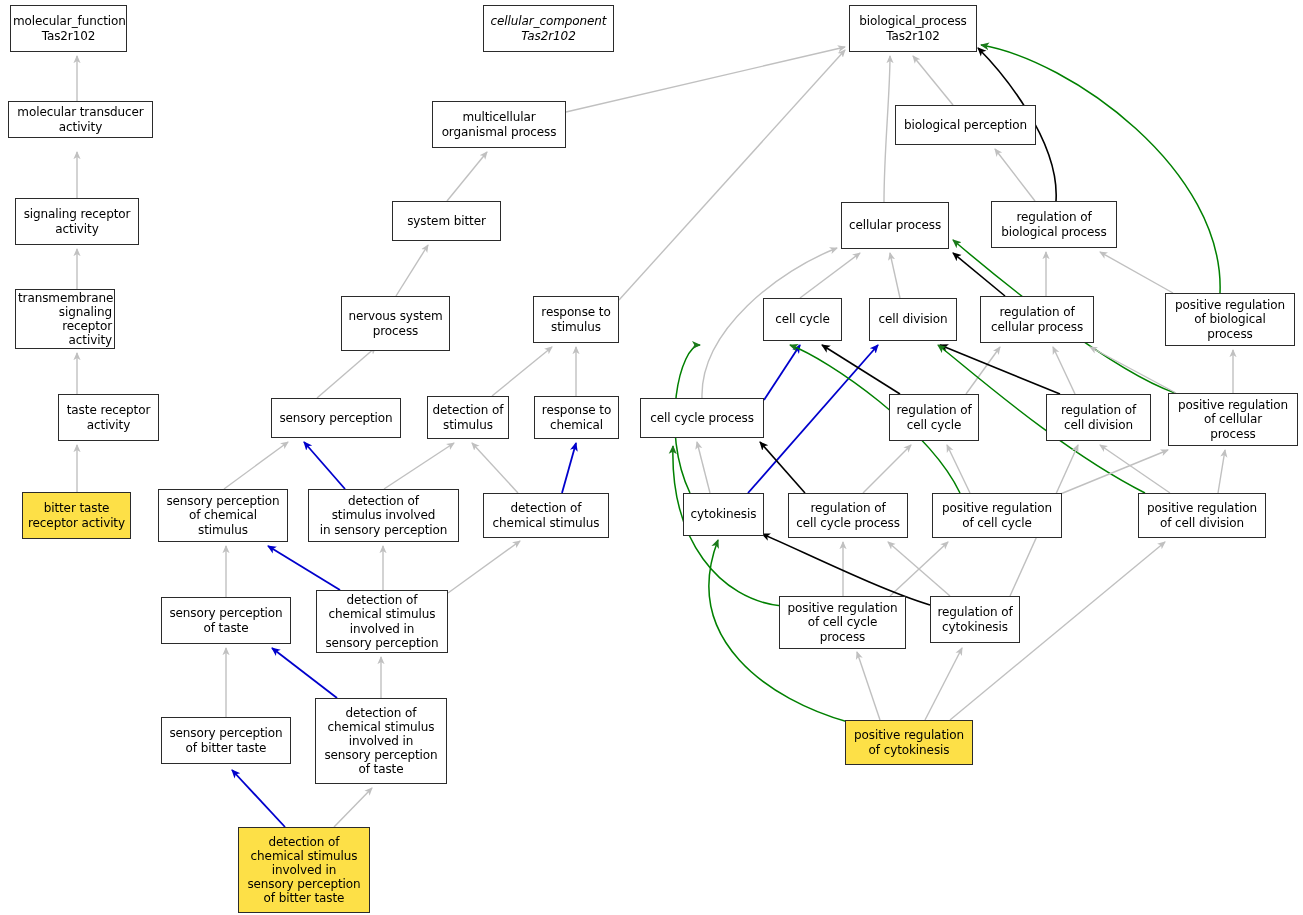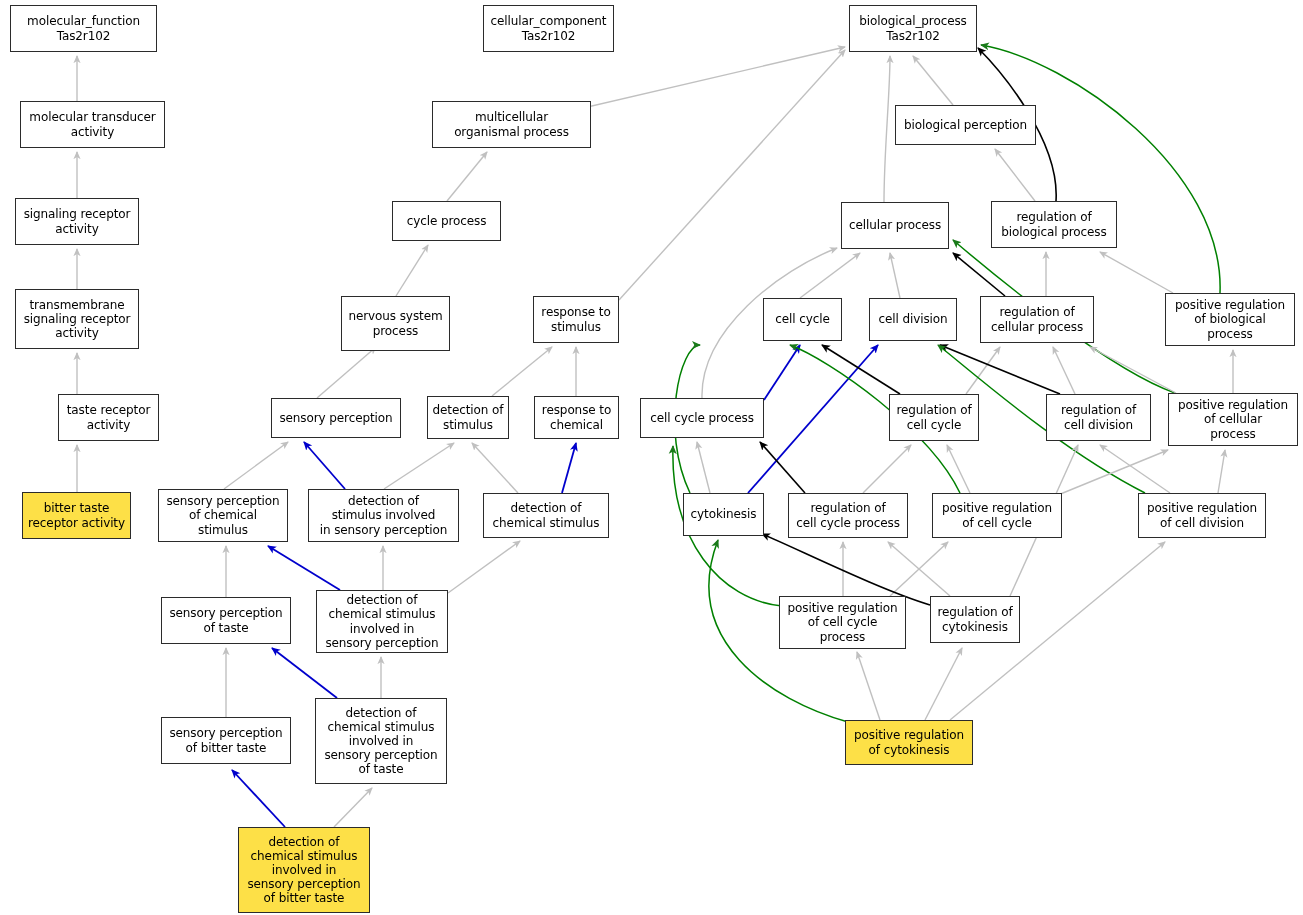--- a/index.html
+++ b/index.html
@@ -113,52 +113,52 @@
         <path d="M930,605 C880,590 800,550 762,534" fill="none" stroke="#000000" stroke-width="1.6" marker-end="url(#ah-black)"></path>
         <path d="M950,596 L888,542" fill="none" stroke="#c0c0c0" stroke-width="1.4" marker-end="url(#ah-grey)"></path>
         <path d="M1010,596 L1078,445" fill="none" stroke="#c0c0c0" stroke-width="1.4" marker-end="url(#ah-grey)"></path>
         <path d="M880,720 L857,652" fill="none" stroke="#c0c0c0" stroke-width="1.4" marker-end="url(#ah-grey)"></path>
         <path d="M925,720 L962,648" fill="none" stroke="#c0c0c0" stroke-width="1.4" marker-end="url(#ah-grey)"></path>
         <path d="M848,722 C770,700 680,640 718,540" fill="none" stroke="#008000" stroke-width="1.5" marker-end="url(#ah-green)"></path>
         <path d="M950,720 L1165,542" fill="none" stroke="#c0c0c0" stroke-width="1.4" marker-end="url(#ah-grey)"></path>
       </g>
   </svg>
   <div id="node-layer">
-      <div class="node" style="left: 10px; top: 5px; width: 147px; height: 47px;">
+      <div class="node" style="left: 10px; top: 5px; width: 117px; height: 47px;">
         <span>molecular_function<br>Tas2r102</span>
       </div>
-      <div class="node" style="left: 20px; top: 101px; width: 145px; height: 47px;">
+      <div class="node" style="left: 8px; top: 101px; width: 145px; height: 37px;">
         <span>molecular transducer<br>activity</span>
       </div>
       <div class="node" style="left: 15px; top: 198px; width: 124px; height: 47px;">
         <span>signaling receptor<br>activity</span>
       </div>
-      <div class="node" style="left: 15px; top: 289px; width: 124px; height: 60px;">
+      <div class="node" style="left: 15px; top: 289px; width: 100px; height: 60px; text-align: right;">
         <span>transmembrane<br>signaling receptor<br>activity</span>
       </div>
       <div class="node" style="left: 26px; top: 394px; width: 101px; height: 47px; margin-left: 32px;">
         <span>taste receptor<br>activity</span>
       </div>
       <div class="node hl" style="left: 22px; top: 492px; width: 109px; height: 47px;">
         <span>bitter taste<br>receptor activity</span>
       </div>
-      <div class="node" style="left: 483px; top: 5px; width: 131px; height: 47px;">
+      <div class="node" style="left: 483px; top: 5px; width: 131px; height: 47px; font-style: italic;">
         <span>cellular_component<br>Tas2r102</span>
       </div>
       <div class="node" style="left: 849px; top: 5px; width: 128px; height: 47px;">
         <span>biological_process<br>Tas2r102</span>
       </div>
-      <div class="node" style="left: 432px; top: 101px; width: 159px; height: 47px;">
+      <div class="node" style="left: 432px; top: 101px; width: 134px; height: 47px;">
         <span>multicellular<br>organismal process</span>
       </div>
       <div class="node" style="left: 895px; top: 105px; width: 141px; height: 40px;">
         <span>biological perception</span>
       </div>
       <div class="node" style="left: 392px; top: 201px; width: 109px; height: 40px;">
-        <span>cycle process</span>
+        <span>system bitter</span>
       </div>
       <div class="node" style="left: 841px; top: 202px; width: 108px; height: 47px;">
         <span>cellular process</span>
       </div>
       <div class="node" style="left: 991px; top: 201px; width: 126px; height: 47px;">
         <span>regulation of<br>biological process</span>
       </div>
       <div class="node" style="left: 341px; top: 296px; width: 109px; height: 55px;">
         <span>nervous system<br>process</span>
       </div>

